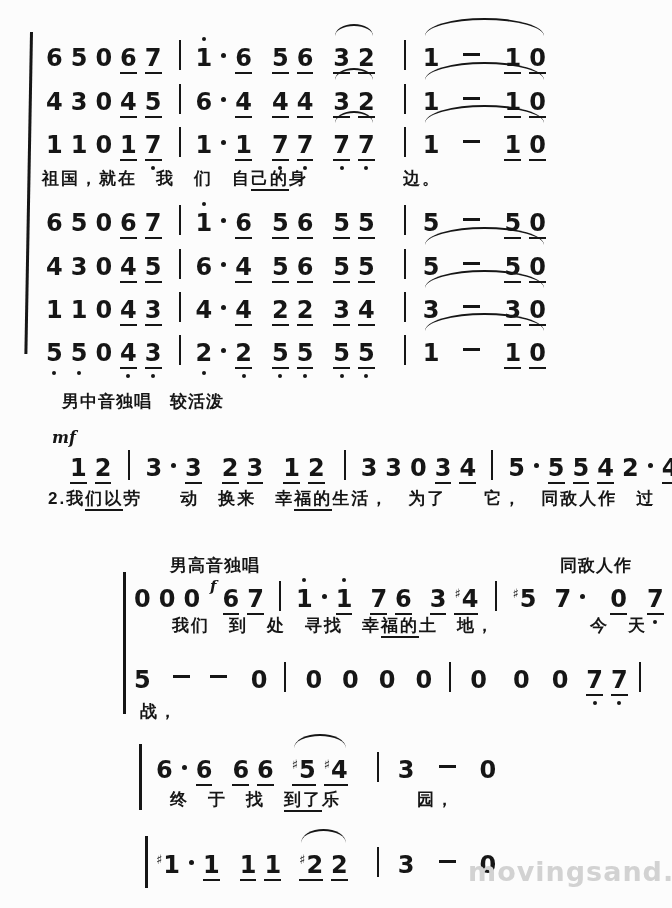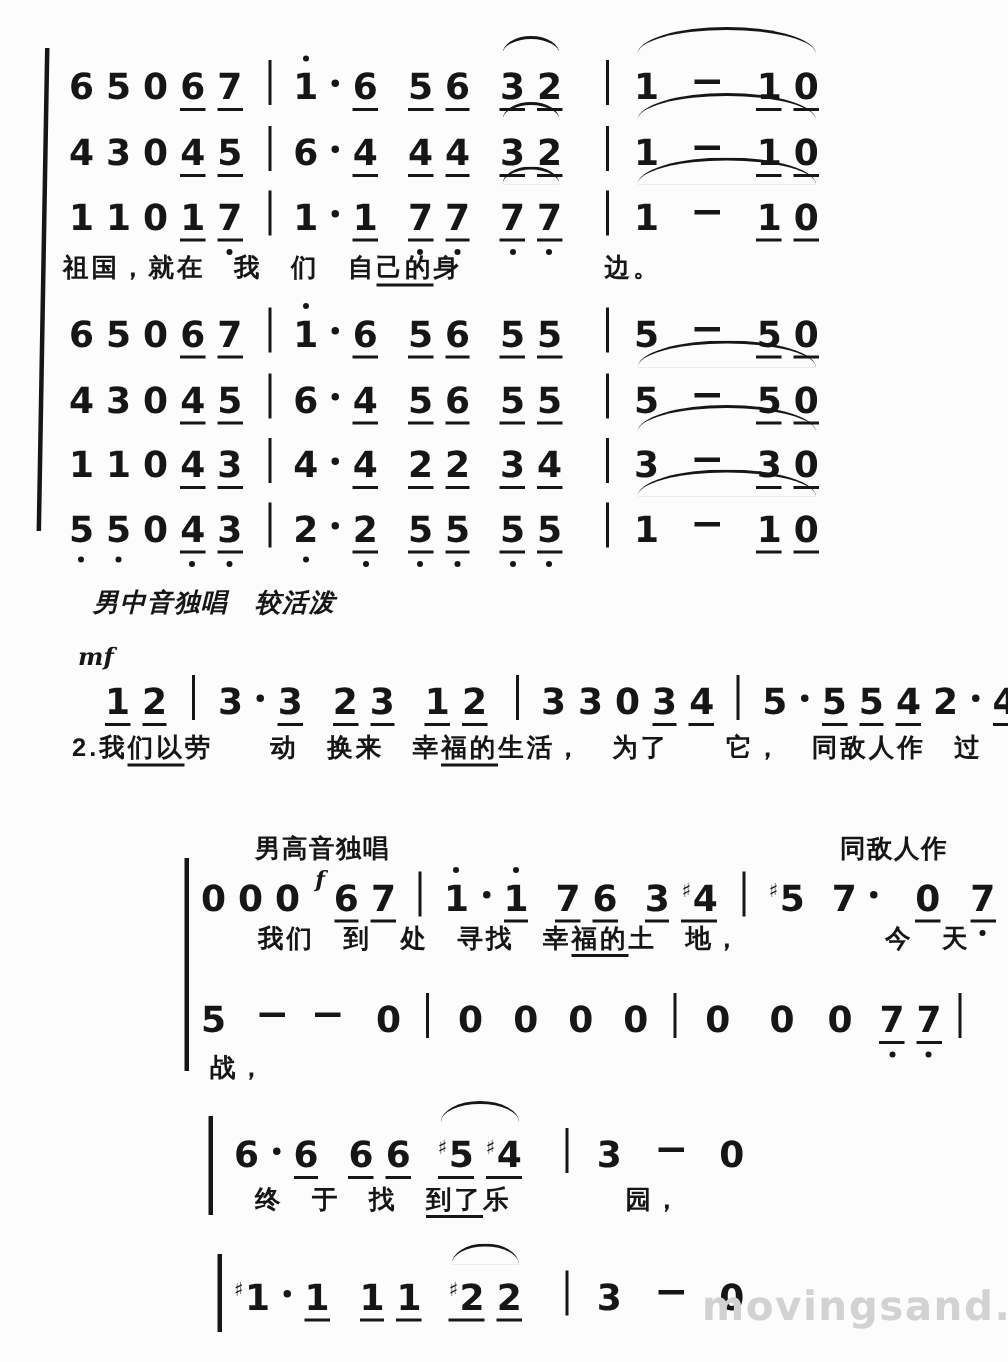--- a/index.html
+++ b/index.html
@@ -56,21 +56,21 @@
   <div class="bracket" id="bracket-4"></div>
   <div id="score">
       <div class="line music" style="left: 42px; top: 40px;"><span class="tok"><span>6</span></span><span class="tok"><span>5</span></span><span class="tok"><span>0</span></span><span class="tok und"><span>6</span></span><span class="tok und"><span>7</span></span><span class="spx" style="width: 6px;"></span><span class="barline"></span><span class="spx" style="width: 4px;"></span><span class="tok"><span>1</span><i class="da"></i></span><span class="dotk"></span><span class="tok und"><span>6</span></span><span class="spx" style="width: 12px;"></span><span class="tok und"><span>5</span></span><span class="tok und"><span>6</span></span><span class="spx" style="width: 12px;"></span><span class="tok und"><span>3</span></span><span class="tok und"><span>2</span></span><span class="spx" style="width: 18px;"></span><span class="barline"></span><span class="spx" style="width: 6px;"></span><span class="tok"><span>1</span></span><span class="spx" style="width: 14px;"></span><span class="dashk"></span><span class="spx" style="width: 14px;"></span><span class="tok und"><span>1</span></span><span class="tok und"><span>0</span></span><div class="arc" style="left: 293px; width: 38px; height: 10px; top: -16px;"></div><div class="arc" style="left: 383px; width: 119px; height: 16px; top: -22px;"></div></div>
       <div class="line music" style="left: 42px; top: 84px;"><span class="tok"><span>4</span></span><span class="tok"><span>3</span></span><span class="tok"><span>0</span></span><span class="tok und"><span>4</span></span><span class="tok und"><span>5</span></span><span class="spx" style="width: 6px;"></span><span class="barline"></span><span class="spx" style="width: 4px;"></span><span class="tok"><span>6</span></span><span class="dotk"></span><span class="tok und"><span>4</span></span><span class="spx" style="width: 12px;"></span><span class="tok und"><span>4</span></span><span class="tok und"><span>4</span></span><span class="spx" style="width: 12px;"></span><span class="tok und"><span>3</span></span><span class="tok und"><span>2</span></span><span class="spx" style="width: 18px;"></span><span class="barline"></span><span class="spx" style="width: 6px;"></span><span class="tok"><span>1</span></span><span class="spx" style="width: 14px;"></span><span class="dashk"></span><span class="spx" style="width: 14px;"></span><span class="tok und"><span>1</span></span><span class="tok und"><span>0</span></span><div class="arc" style="left: 293px; width: 38px; height: 10px; top: -16px;"></div><div class="arc" style="left: 383px; width: 119px; height: 16px; top: -22px;"></div></div>
       <div class="line music" style="left: 42px; top: 127px;"><span class="tok"><span>1</span></span><span class="tok"><span>1</span></span><span class="tok"><span>0</span></span><span class="tok und"><span>1</span></span><span class="tok und"><span>7</span><i class="db"></i></span><span class="spx" style="width: 6px;"></span><span class="barline"></span><span class="spx" style="width: 4px;"></span><span class="tok"><span>1</span></span><span class="dotk"></span><span class="tok und"><span>1</span></span><span class="spx" style="width: 12px;"></span><span class="tok und"><span>7</span><i class="db"></i></span><span class="tok und"><span>7</span><i class="db"></i></span><span class="spx" style="width: 12px;"></span><span class="tok und"><span>7</span><i class="db"></i></span><span class="tok und"><span>7</span><i class="db"></i></span><span class="spx" style="width: 18px;"></span><span class="barline"></span><span class="spx" style="width: 6px;"></span><span class="tok"><span>1</span></span><span class="spx" style="width: 14px;"></span><span class="dashk"></span><span class="spx" style="width: 14px;"></span><span class="tok und"><span>1</span></span><span class="tok und"><span>0</span></span><div class="arc" style="left: 293px; width: 38px; height: 10px; top: -16px;"></div><div class="arc" style="left: 383px; width: 119px; height: 16px; top: -22px;"></div></div>
       <div class="line lyric" style="left: 42px; top: 167px;"><span>祖国，就在　我　们　自</span><span class="lu">己的</span><span>身　　　　　边。</span></div>
       <div class="line music" style="left: 42px; top: 205px;"><span class="tok"><span>6</span></span><span class="tok"><span>5</span></span><span class="tok"><span>0</span></span><span class="tok und"><span>6</span></span><span class="tok und"><span>7</span></span><span class="spx" style="width: 6px;"></span><span class="barline"></span><span class="spx" style="width: 4px;"></span><span class="tok"><span>1</span><i class="da"></i></span><span class="dotk"></span><span class="tok und"><span>6</span></span><span class="spx" style="width: 12px;"></span><span class="tok und"><span>5</span></span><span class="tok und"><span>6</span></span><span class="spx" style="width: 12px;"></span><span class="tok und"><span>5</span></span><span class="tok und"><span>5</span></span><span class="spx" style="width: 18px;"></span><span class="barline"></span><span class="spx" style="width: 6px;"></span><span class="tok"><span>5</span></span><span class="spx" style="width: 14px;"></span><span class="dashk"></span><span class="spx" style="width: 14px;"></span><span class="tok und"><span>5</span></span><span class="tok und"><span>0</span></span></div>
       <div class="line music" style="left: 42px; top: 249px;"><span class="tok"><span>4</span></span><span class="tok"><span>3</span></span><span class="tok"><span>0</span></span><span class="tok und"><span>4</span></span><span class="tok und"><span>5</span></span><span class="spx" style="width: 6px;"></span><span class="barline"></span><span class="spx" style="width: 4px;"></span><span class="tok"><span>6</span></span><span class="dotk"></span><span class="tok und"><span>4</span></span><span class="spx" style="width: 12px;"></span><span class="tok und"><span>5</span></span><span class="tok und"><span>6</span></span><span class="spx" style="width: 12px;"></span><span class="tok und"><span>5</span></span><span class="tok und"><span>5</span></span><span class="spx" style="width: 18px;"></span><span class="barline"></span><span class="spx" style="width: 6px;"></span><span class="tok"><span>5</span></span><span class="spx" style="width: 14px;"></span><span class="dashk"></span><span class="spx" style="width: 14px;"></span><span class="tok und"><span>5</span></span><span class="tok und"><span>0</span></span><div class="arc" style="left: 383px; width: 119px; height: 16px; top: -22px;"></div></div>
       <div class="line music" style="left: 42px; top: 292px;"><span class="tok"><span>1</span></span><span class="tok"><span>1</span></span><span class="tok"><span>0</span></span><span class="tok und"><span>4</span></span><span class="tok und"><span>3</span></span><span class="spx" style="width: 6px;"></span><span class="barline"></span><span class="spx" style="width: 4px;"></span><span class="tok"><span>4</span></span><span class="dotk"></span><span class="tok und"><span>4</span></span><span class="spx" style="width: 12px;"></span><span class="tok und"><span>2</span></span><span class="tok und"><span>2</span></span><span class="spx" style="width: 12px;"></span><span class="tok und"><span>3</span></span><span class="tok und"><span>4</span></span><span class="spx" style="width: 18px;"></span><span class="barline"></span><span class="spx" style="width: 6px;"></span><span class="tok"><span>3</span></span><span class="spx" style="width: 14px;"></span><span class="dashk"></span><span class="spx" style="width: 14px;"></span><span class="tok und"><span>3</span></span><span class="tok und"><span>0</span></span><div class="arc" style="left: 383px; width: 119px; height: 16px; top: -22px;"></div></div>
       <div class="line music" style="left: 42px; top: 335px;"><span class="tok"><span>5</span><i class="db"></i></span><span class="tok"><span>5</span><i class="db"></i></span><span class="tok"><span>0</span></span><span class="tok und"><span>4</span><i class="db"></i></span><span class="tok und"><span>3</span><i class="db"></i></span><span class="spx" style="width: 6px;"></span><span class="barline"></span><span class="spx" style="width: 4px;"></span><span class="tok"><span>2</span><i class="db"></i></span><span class="dotk"></span><span class="tok und"><span>2</span><i class="db"></i></span><span class="spx" style="width: 12px;"></span><span class="tok und"><span>5</span><i class="db"></i></span><span class="tok und"><span>5</span><i class="db"></i></span><span class="spx" style="width: 12px;"></span><span class="tok und"><span>5</span><i class="db"></i></span><span class="tok und"><span>5</span><i class="db"></i></span><span class="spx" style="width: 18px;"></span><span class="barline"></span><span class="spx" style="width: 6px;"></span><span class="tok"><span>1</span></span><span class="spx" style="width: 14px;"></span><span class="dashk"></span><span class="spx" style="width: 14px;"></span><span class="tok und"><span>1</span></span><span class="tok und"><span>0</span></span><div class="arc" style="left: 383px; width: 119px; height: 16px; top: -22px;"></div></div>
-      <div class="line label" style="left: 62px; top: 390px; font-style: italic;">男中音独唱　较活泼</div>
+      <div class="line label" style="left: 62px; top: 390px;">男中音独唱　较活泼</div>
       <div class="line label dynlabel" style="left: 52px; top: 428px; text-align: right;">mf</div>
       <div class="line music" style="left: 66px; top: 450px;"><span class="tok und"><span>1</span></span><span class="tok und"><span>2</span></span><span class="spx" style="width: 6px;"></span><span class="barline"></span><span class="spx" style="width: 4px;"></span><span class="tok"><span>3</span></span><span class="dotk"></span><span class="tok und"><span>3</span></span><span class="spx" style="width: 12px;"></span><span class="tok und"><span>2</span></span><span class="tok und"><span>3</span></span><span class="spx" style="width: 12px;"></span><span class="tok und"><span>1</span></span><span class="tok und"><span>2</span></span><span class="spx" style="width: 8px;"></span><span class="barline"></span><span class="spx" style="width: 4px;"></span><span class="tok"><span>3</span></span><span class="tok"><span>3</span></span><span class="tok"><span>0</span></span><span class="tok und"><span>3</span></span><span class="tok und"><span>4</span></span><span class="spx" style="width: 4px;"></span><span class="barline"></span><span class="spx" style="width: 4px;"></span><span class="tok"><span>5</span></span><span class="dotk"></span><span class="tok und"><span>5</span></span><span class="tok und"><span>5</span></span><span class="tok und"><span>4</span></span><span class="tok"><span>2</span></span><span class="dotk"></span><span class="tok und"><span>4</span></span></div>
       <div class="line lyric" style="left: 48px; top: 487px;"><span>2.我</span><span class="lu">们以</span><span>劳　　动　换来　幸</span><span class="lu">福的</span><span>生活，　为了　　它，　同敌人作　过</span></div>
       <div class="line label" style="left: 170px; top: 554px;">男高音独唱</div>
       <div class="line label" style="left: 560px; top: 554px;">同敌人作</div>
       <div class="line music" style="left: 130px; top: 577px;"><span class="tok"><span>0</span></span><span class="tok"><span>0</span></span><span class="tok"><span>0</span></span><span class="spx" style="width: 4px;"></span><span class="dyn">f</span><span class="tok und"><span>6</span></span><span class="tok und"><span>7</span></span><span class="spx" style="width: 4px;"></span><span class="barline"></span><span class="spx" style="width: 4px;"></span><span class="tok"><span>1</span><i class="da"></i></span><span class="dotk"></span><span class="tok und"><span>1</span><i class="da"></i></span><span class="spx" style="width: 10px;"></span><span class="tok und"><span>7</span></span><span class="tok und"><span>6</span></span><span class="spx" style="width: 10px;"></span><span class="tok und"><span>3</span></span><span class="tok und"><span class="sharp">♯</span><span>4</span></span><span class="spx" style="width: 6px;"></span><span class="barline"></span><span class="spx" style="width: 4px;"></span><span class="tok"><span class="sharp">♯</span><span>5</span></span><span class="spx" style="width: 10px;"></span><span class="tok"><span>7</span></span><span class="dotk"></span><span class="spx" style="width: 16px;"></span><span class="tok und"><span>0</span></span><span class="spx" style="width: 12px;"></span><span class="tok und"><span>7</span><i class="db"></i></span><span class="tok und"><span>7</span></span></div>
       <div class="line lyric" style="left: 172px; top: 614px;"><span>我们　到　处　寻找　幸</span><span class="lu">福的</span><span>土　地，　　　　　今　天</span></div>
       <div class="line music" style="left: 130px; top: 662px;"><span class="tok"><span>5</span></span><span class="spx" style="width: 12px;"></span><span class="dashk"></span><span class="spx" style="width: 8px;"></span><span class="dashk"></span><span class="spx" style="width: 14px;"></span><span class="tok"><span>0</span></span><span class="spx" style="width: 6px;"></span><span class="barline"></span><span class="spx" style="width: 8px;"></span><span class="tok"><span>0</span></span><span class="spx" style="width: 12px;"></span><span class="tok"><span>0</span></span><span class="spx" style="width: 12px;"></span><span class="tok"><span>0</span></span><span class="spx" style="width: 12px;"></span><span class="tok"><span>0</span></span><span class="spx" style="width: 6px;"></span><span class="barline"></span><span class="spx" style="width: 8px;"></span><span class="tok"><span>0</span></span><span class="spx" style="width: 18px;"></span><span class="tok"><span>0</span></span><span class="spx" style="width: 14px;"></span><span class="tok"><span>0</span></span><span class="spx" style="width: 10px;"></span><span class="tok und"><span>7</span><i class="db"></i></span><span class="tok und"><span>7</span><i class="db"></i></span><span class="barline"></span></div>
       <div class="line lyric" style="left: 140px; top: 700px;"><span>战，</span></div>
       <div class="line music" style="left: 152px; top: 752px;"><span class="tok"><span>6</span></span><span class="dotk"></span><span class="tok und"><span>6</span></span><span class="spx" style="width: 12px;"></span><span class="tok und"><span>6</span></span><span class="tok und"><span>6</span></span><span class="spx" style="width: 10px;"></span><span class="tok und"><span class="sharp">♯</span><span>5</span></span><span class="tok und"><span class="sharp">♯</span><span>4</span></span><span class="spx" style="width: 18px;"></span><span class="barline"></span><span class="spx" style="width: 8px;"></span><span class="tok"><span>3</span></span><span class="spx" style="width: 14px;"></span><span class="dashk"></span><span class="spx" style="width: 14px;"></span><span class="tok"><span>0</span></span><div class="arc" style="left: 142px; width: 52px; height: 12px; top: -18px;"></div></div>

